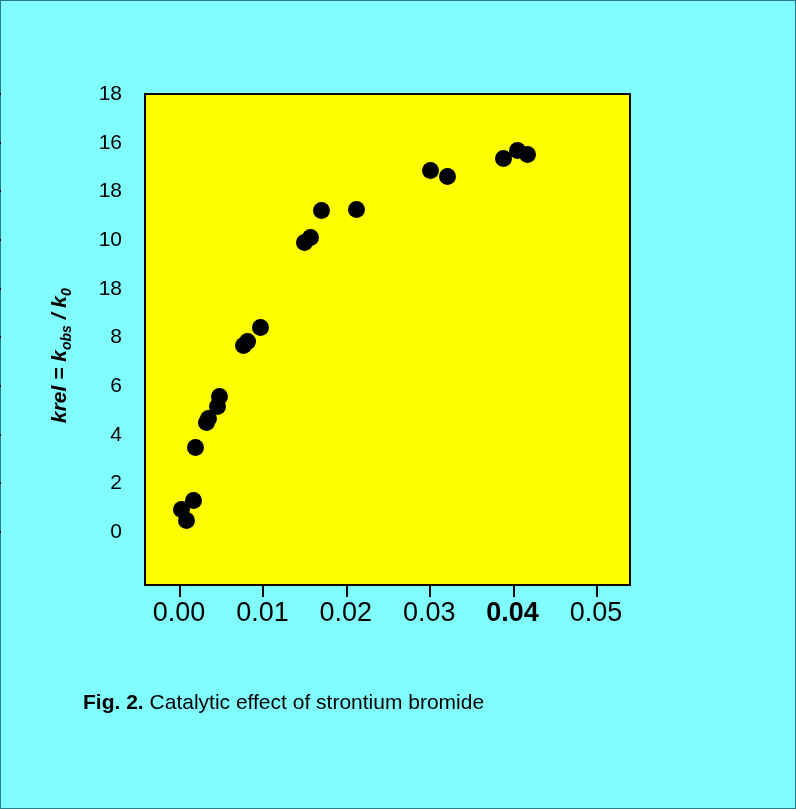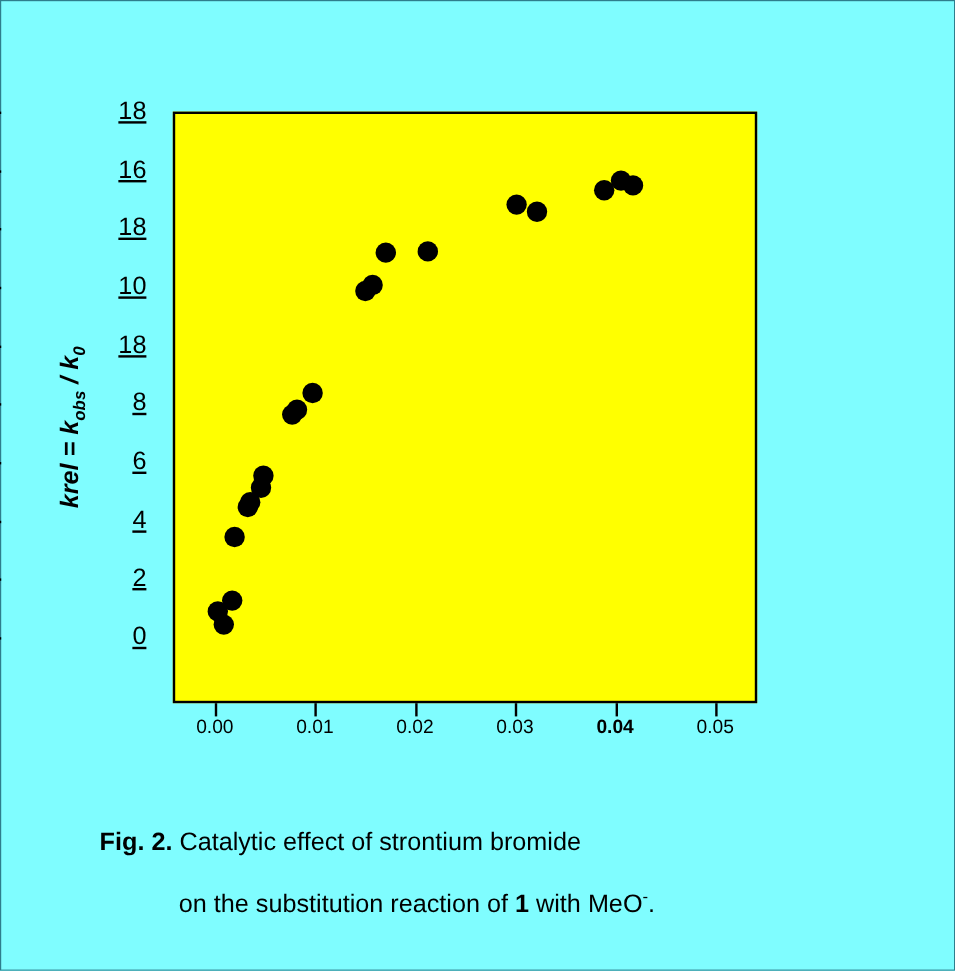--- a/index.html
+++ b/index.html
@@ -70,37 +70,36 @@
   }
   .y-tick-wrap {
     position: absolute;
     left: 0;
     width: 143px;
     height: 0;
   }
   .y-tick-wrap .y-tick-label {
     top: -11px;
     right: 22px;
-    text-decoration: underline;
   }
 
   .x-tick {
     position: absolute;
     top: 585px;
     width: 0;
     height: 11px;
     border-left: 2px solid #000000;
   }
   .x-tick-label {
     position: absolute;
     top: 598px;
     width: 90px;
     margin-left: -45px;
     text-align: center;
-    font-size: 16px;
+    font-size: 27px;
     color: #000000;
     line-height: 1;
   }
 
   
   #y-axis-title {
     position: absolute;
     left: 36px;
     top: 255px;
     width: 46px;
@@ -250,20 +249,15 @@
       <div class="x-tick" style="left: 594.976px;"></div>
       <div class="x-tick-label" style="left: 594.976px;">0.05</div>
     </div>
 
 
   <div id="caption">
     <div id="caption-line1">
       <span class="bold">Fig. 2.</span>
       <span>Catalytic effect of strontium bromide</span>
     </div>
-    <div id="caption-line2">
-      <span>on the substitution reaction of</span>
-      <span class="bold">1</span>
-      <span>with MeO</span><span class="sup">-</span><span>.</span>
-    </div>
   </div>
 
 </div>
 
 </body></html>

